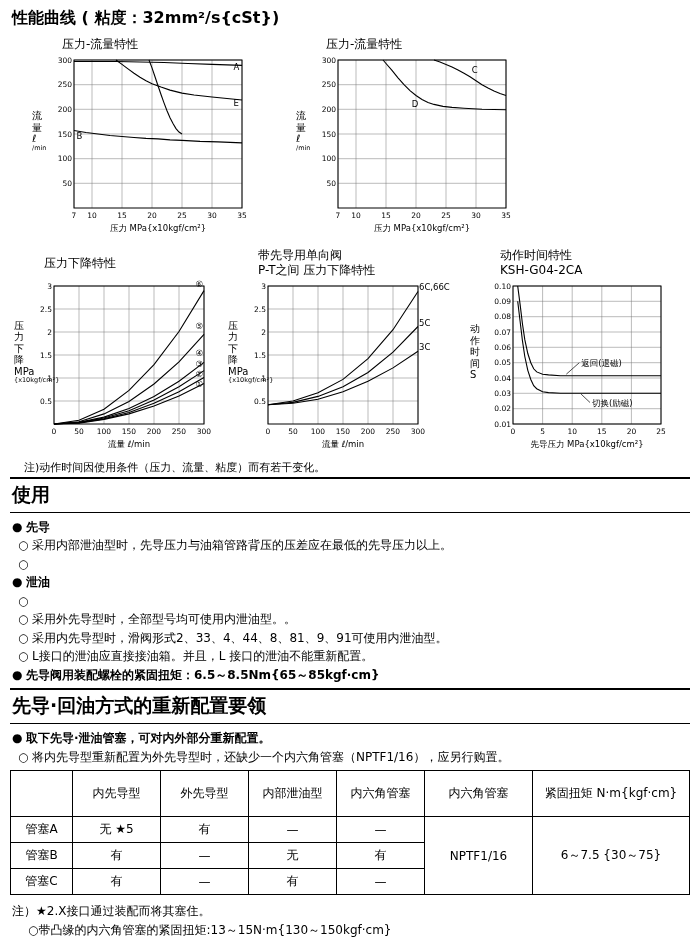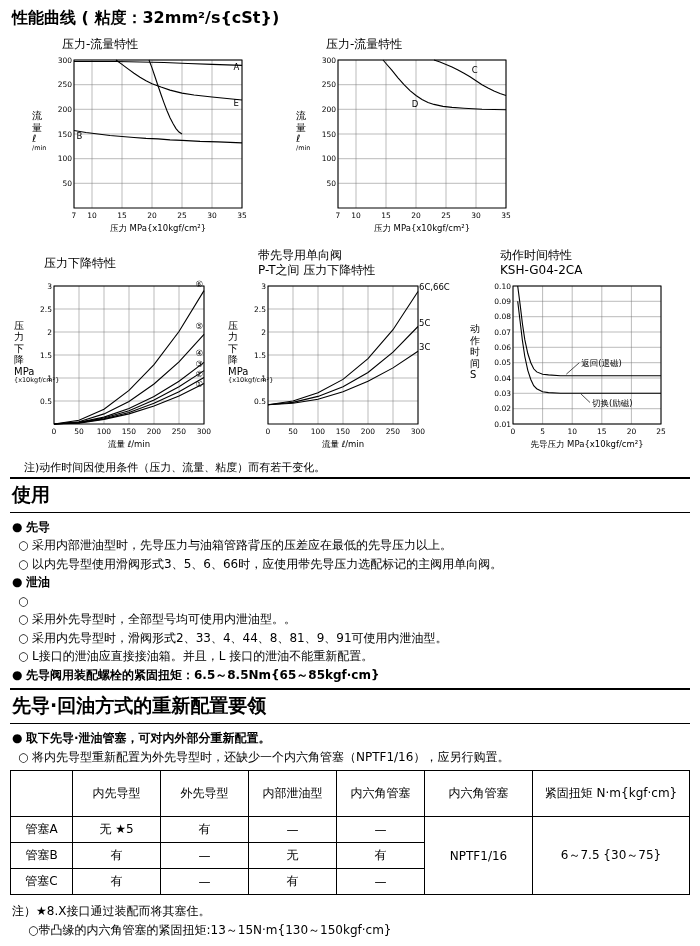--- a/index.html
+++ b/index.html
@@ -338,21 +338,20 @@
       <div class="bitem bold">
         <span class="mk">●</span>
         <span class="txt">先导</span>
       </div>
       <div class="bitem" style="margin-left: 6px;">
         <span class="mk">○</span>
         <span class="txt">采用内部泄油型时，先导压力与油箱管路背压的压差应在最低的先导压力以上。</span>
       </div>
       <div class="bitem" style="margin-left: 6px;">
         <span class="mk">○</span>
-        <span class="txt">以内先导型使用滑阀形式3、5、6、66时，应使用带先导压力选配标记的主阀用单向阀。</span>
       </div>
       <div class="bitem bold">
         <span class="mk">●</span>
         <span class="txt">泄油</span>
       </div>
       <div class="bitem" style="margin-left: 6px;">
         <span class="mk">○</span>
       </div>
       <div class="bitem" style="margin-left: 6px;">
         <span class="mk">○</span>
@@ -418,20 +417,20 @@
           <td>有</td>
           <td>—</td>
           <td>有</td>
           <td>—</td>
         </tr>
       </tbody>
     </table>
 
   <div class="footnotes">
       <div class="bitem">
-        <span class="txt">注）★8.X接口通过装配而将其塞住。</span>
+        <span class="txt">注）★2.X接口通过装配而将其塞住。</span>
       </div>
       <div class="bitem" style="margin-left: 16px;">
         <span class="txt">○带凸缘的内六角管塞的紧固扭矩:13～15N·m{130～150kgf·cm}</span>
       </div>
     </div>
 
 </div>
 
 </body></html>

